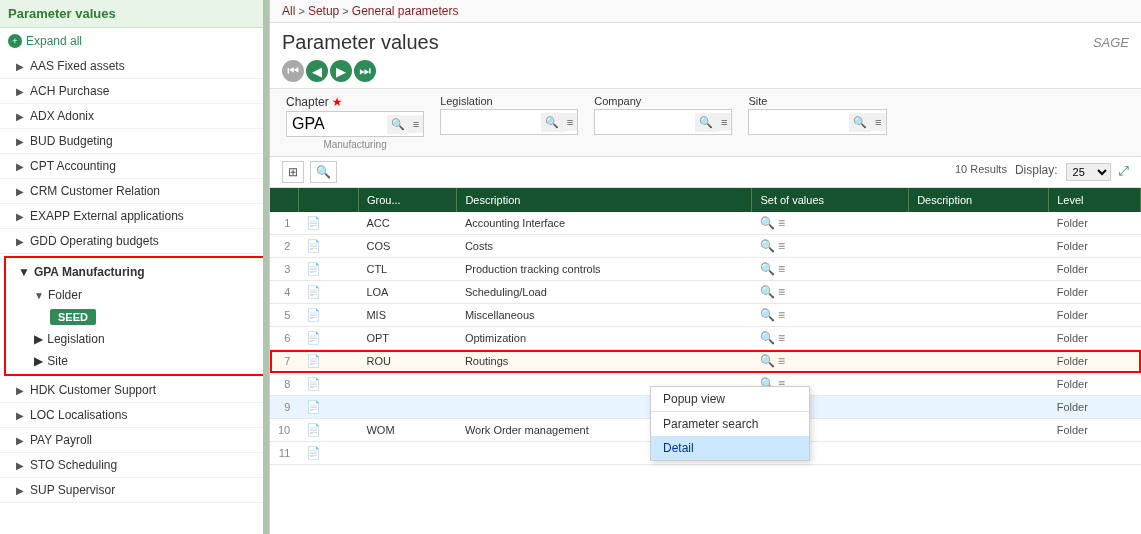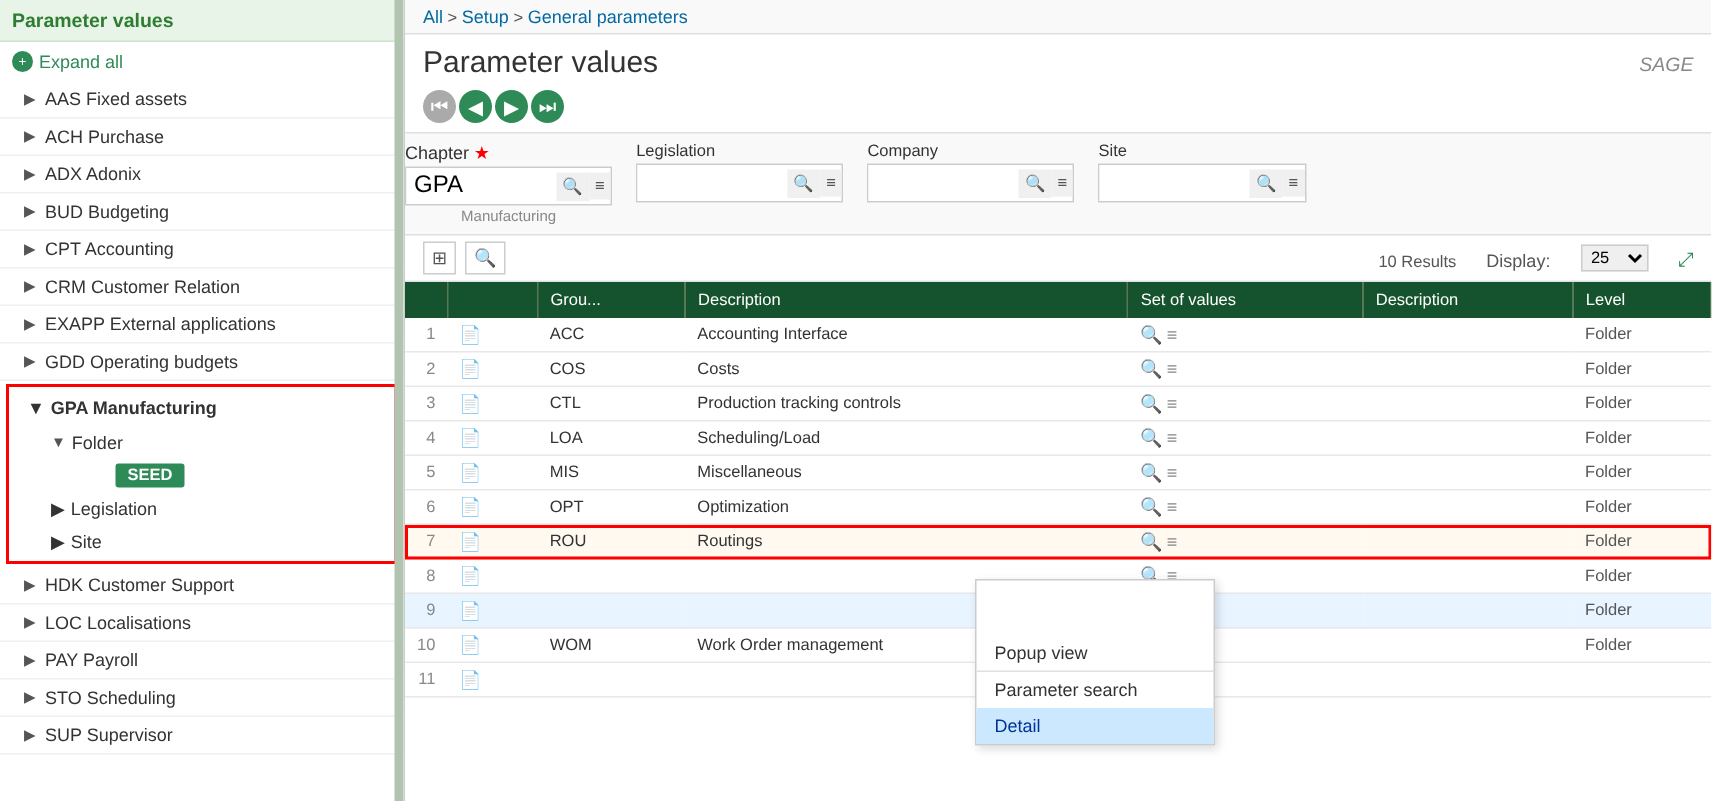--- a/index.html
+++ b/index.html
@@ -107,21 +107,21 @@
       background: #fff;
       overflow: hidden;
     }
     .breadcrumb {
       padding: 4px 12px;
       font-size: 11px;
       color: #555;
       border-bottom: 1px solid #e0e0e0;
       background: #f9f9f9;
     }
-    .breadcrumb a { color: #0369a1; text-decoration: none; }
+    .breadcrumb a { color: #7f1d1d; text-decoration: none; }
     .page-header {
       padding: 8px 12px 4px 12px;
       display: flex;
       align-items: center;
       justify-content: space-between;
     }
     .page-title {
       font-size: 20px;
       color: #333;
       font-weight: normal;
@@ -144,21 +144,21 @@
       display: flex; align-items: center; justify-content: center;
       font-size: 13px;
       color: #fff;
     }
     .nav-btn.green { background: #2e8b57; }
     .nav-btn.gray { background: #aaa; }
 
     .filter-bar {
       display: flex;
       gap: 16px;
-      padding: 6px 0;
+      padding: 6px 16px;
       border-top: 1px solid #e0e0e0;
       border-bottom: 1px solid #e0e0e0;
       background: #f9f9f9;
       align-items: flex-start;
     }
     .filter-field {
       display: flex;
       flex-direction: column;
       gap: 2px;
     }
@@ -195,21 +195,21 @@
     }
 
     .toolbar-row {
       display: flex;
       align-items: center;
       justify-content: space-between;
       padding: 4px 12px;
       border-bottom: 1px solid #e0e0e0;
     }
     .toolbar-left { display: flex; gap: 6px; align-items: center; }
-    .toolbar-right { font-size: 11px; color: #555; display: flex; align-items: flex-end; gap: 20px; }
+    .toolbar-right { font-size: 11px; color: #555; display: flex; align-items: flex-start; gap: 8px; }
     .toolbar-icon-btn {
       background: none;
       border: 1px solid #ccc;
       cursor: pointer;
       padding: 3px 5px;
       font-size: 12px;
       color: #555;
     }
     .results-count { font-size: 11px; }
     .display-select {
@@ -287,21 +287,21 @@
     .context-menu-item {
       padding: 5px 12px;
       cursor: pointer;
       font-size: 12px;
       color: #333;
     }
     .context-menu-item.selected {
       background: #cce8ff;
       color: #003399;
     }
-    .context-menu-divider { border-bottom: 1px solid #e0e0e0; margin-top: 36px; }
+    .context-menu-divider { border-bottom: 1px solid #e0e0e0; }
   </style>
 </head>
 <body>
 
 <div class="sidebar">
   <div class="sidebar-header">Parameter values</div>
   <div class="sidebar-expand">
     <span class="circle-icon">+</span>
     <span>Expand all</span>
   </div>
@@ -348,21 +348,21 @@
 
   <div style="border: 2px solid red; margin: 2px 4px; padding: 2px 0;">
     <div class="sidebar-group-header" style="border: none; margin: 0; padding: 5px 8px 5px 12px;">
       <span class="arrow">▼</span>
       <span>GPA Manufacturing</span>
     </div>
     <div class="sidebar-sub">
       <span class="arrow">▼</span>
       <span>Folder</span>
     </div>
-    <div style="padding: 3px 21px 3px 40px; margin-left: 27px;">
+    <div style="padding: 3px 21px 3px 40px;">
       <span class="seed-badge">SEED</span>
     </div>
     <div class="legislation-item">
       <span class="arrow">▶</span>
       <span>Legislation</span>
     </div>
     <div class="site-item">
       <span class="arrow">▶</span>
       <span>Site</span>
     </div>

